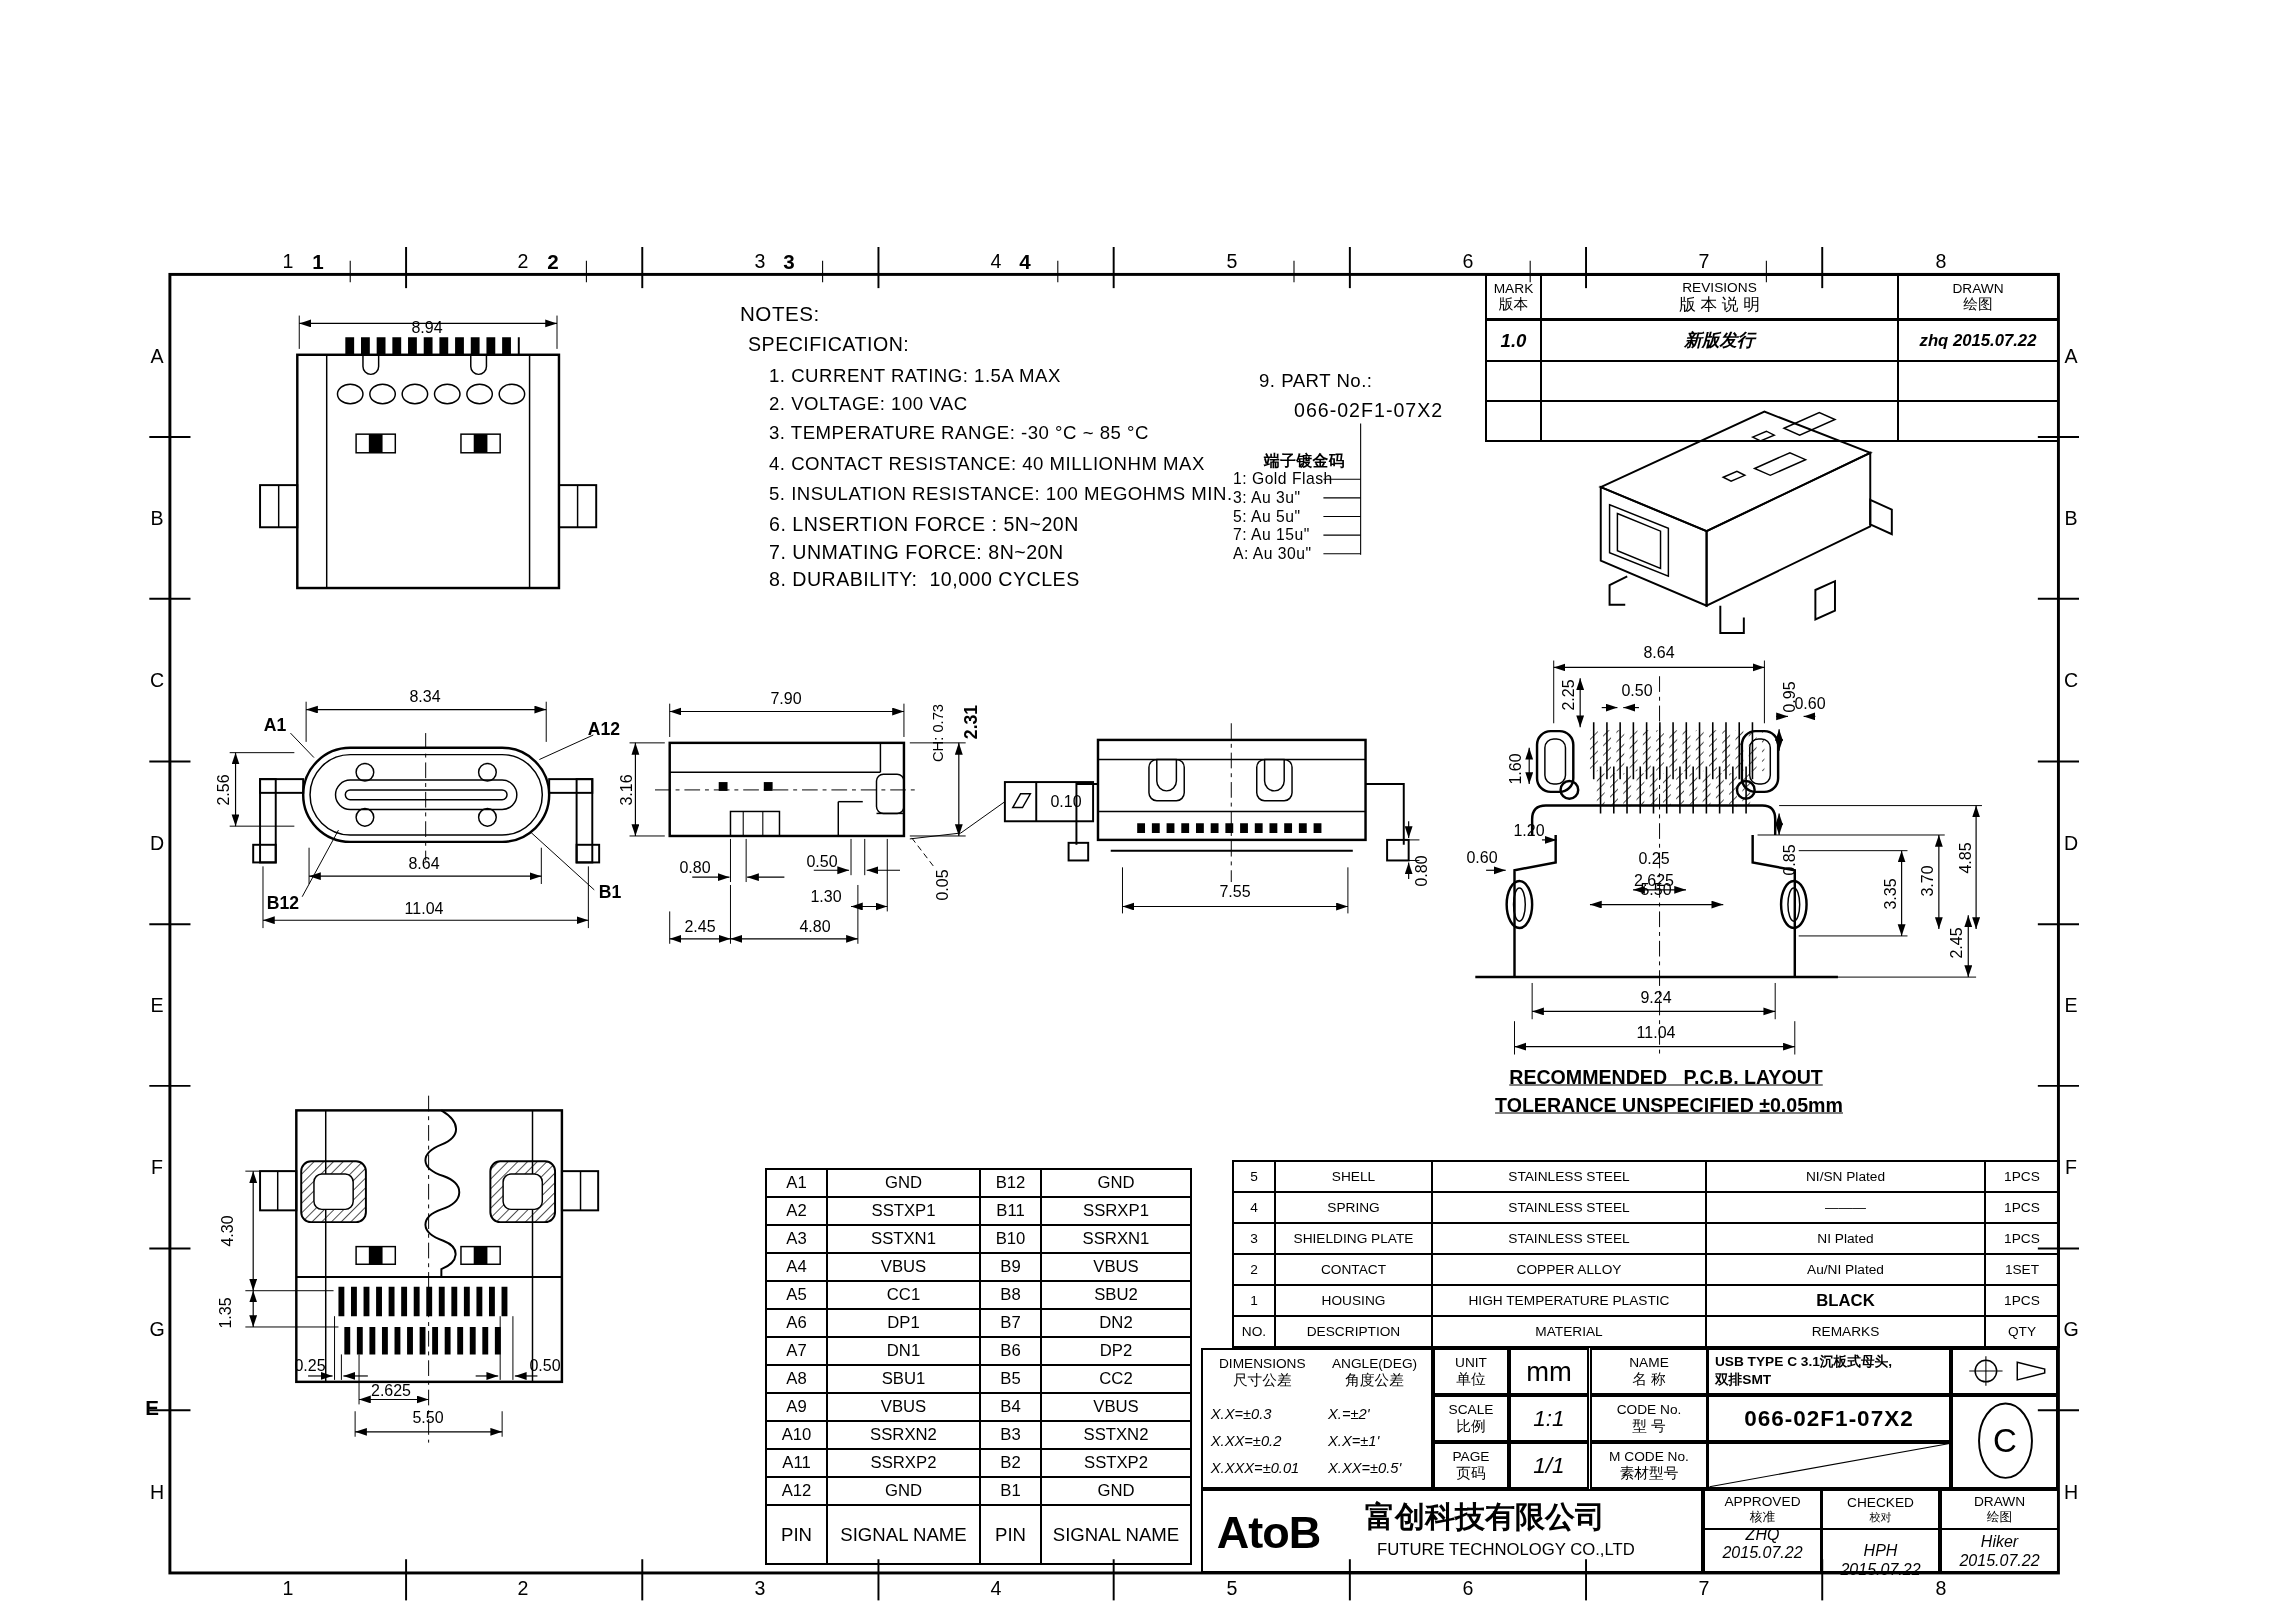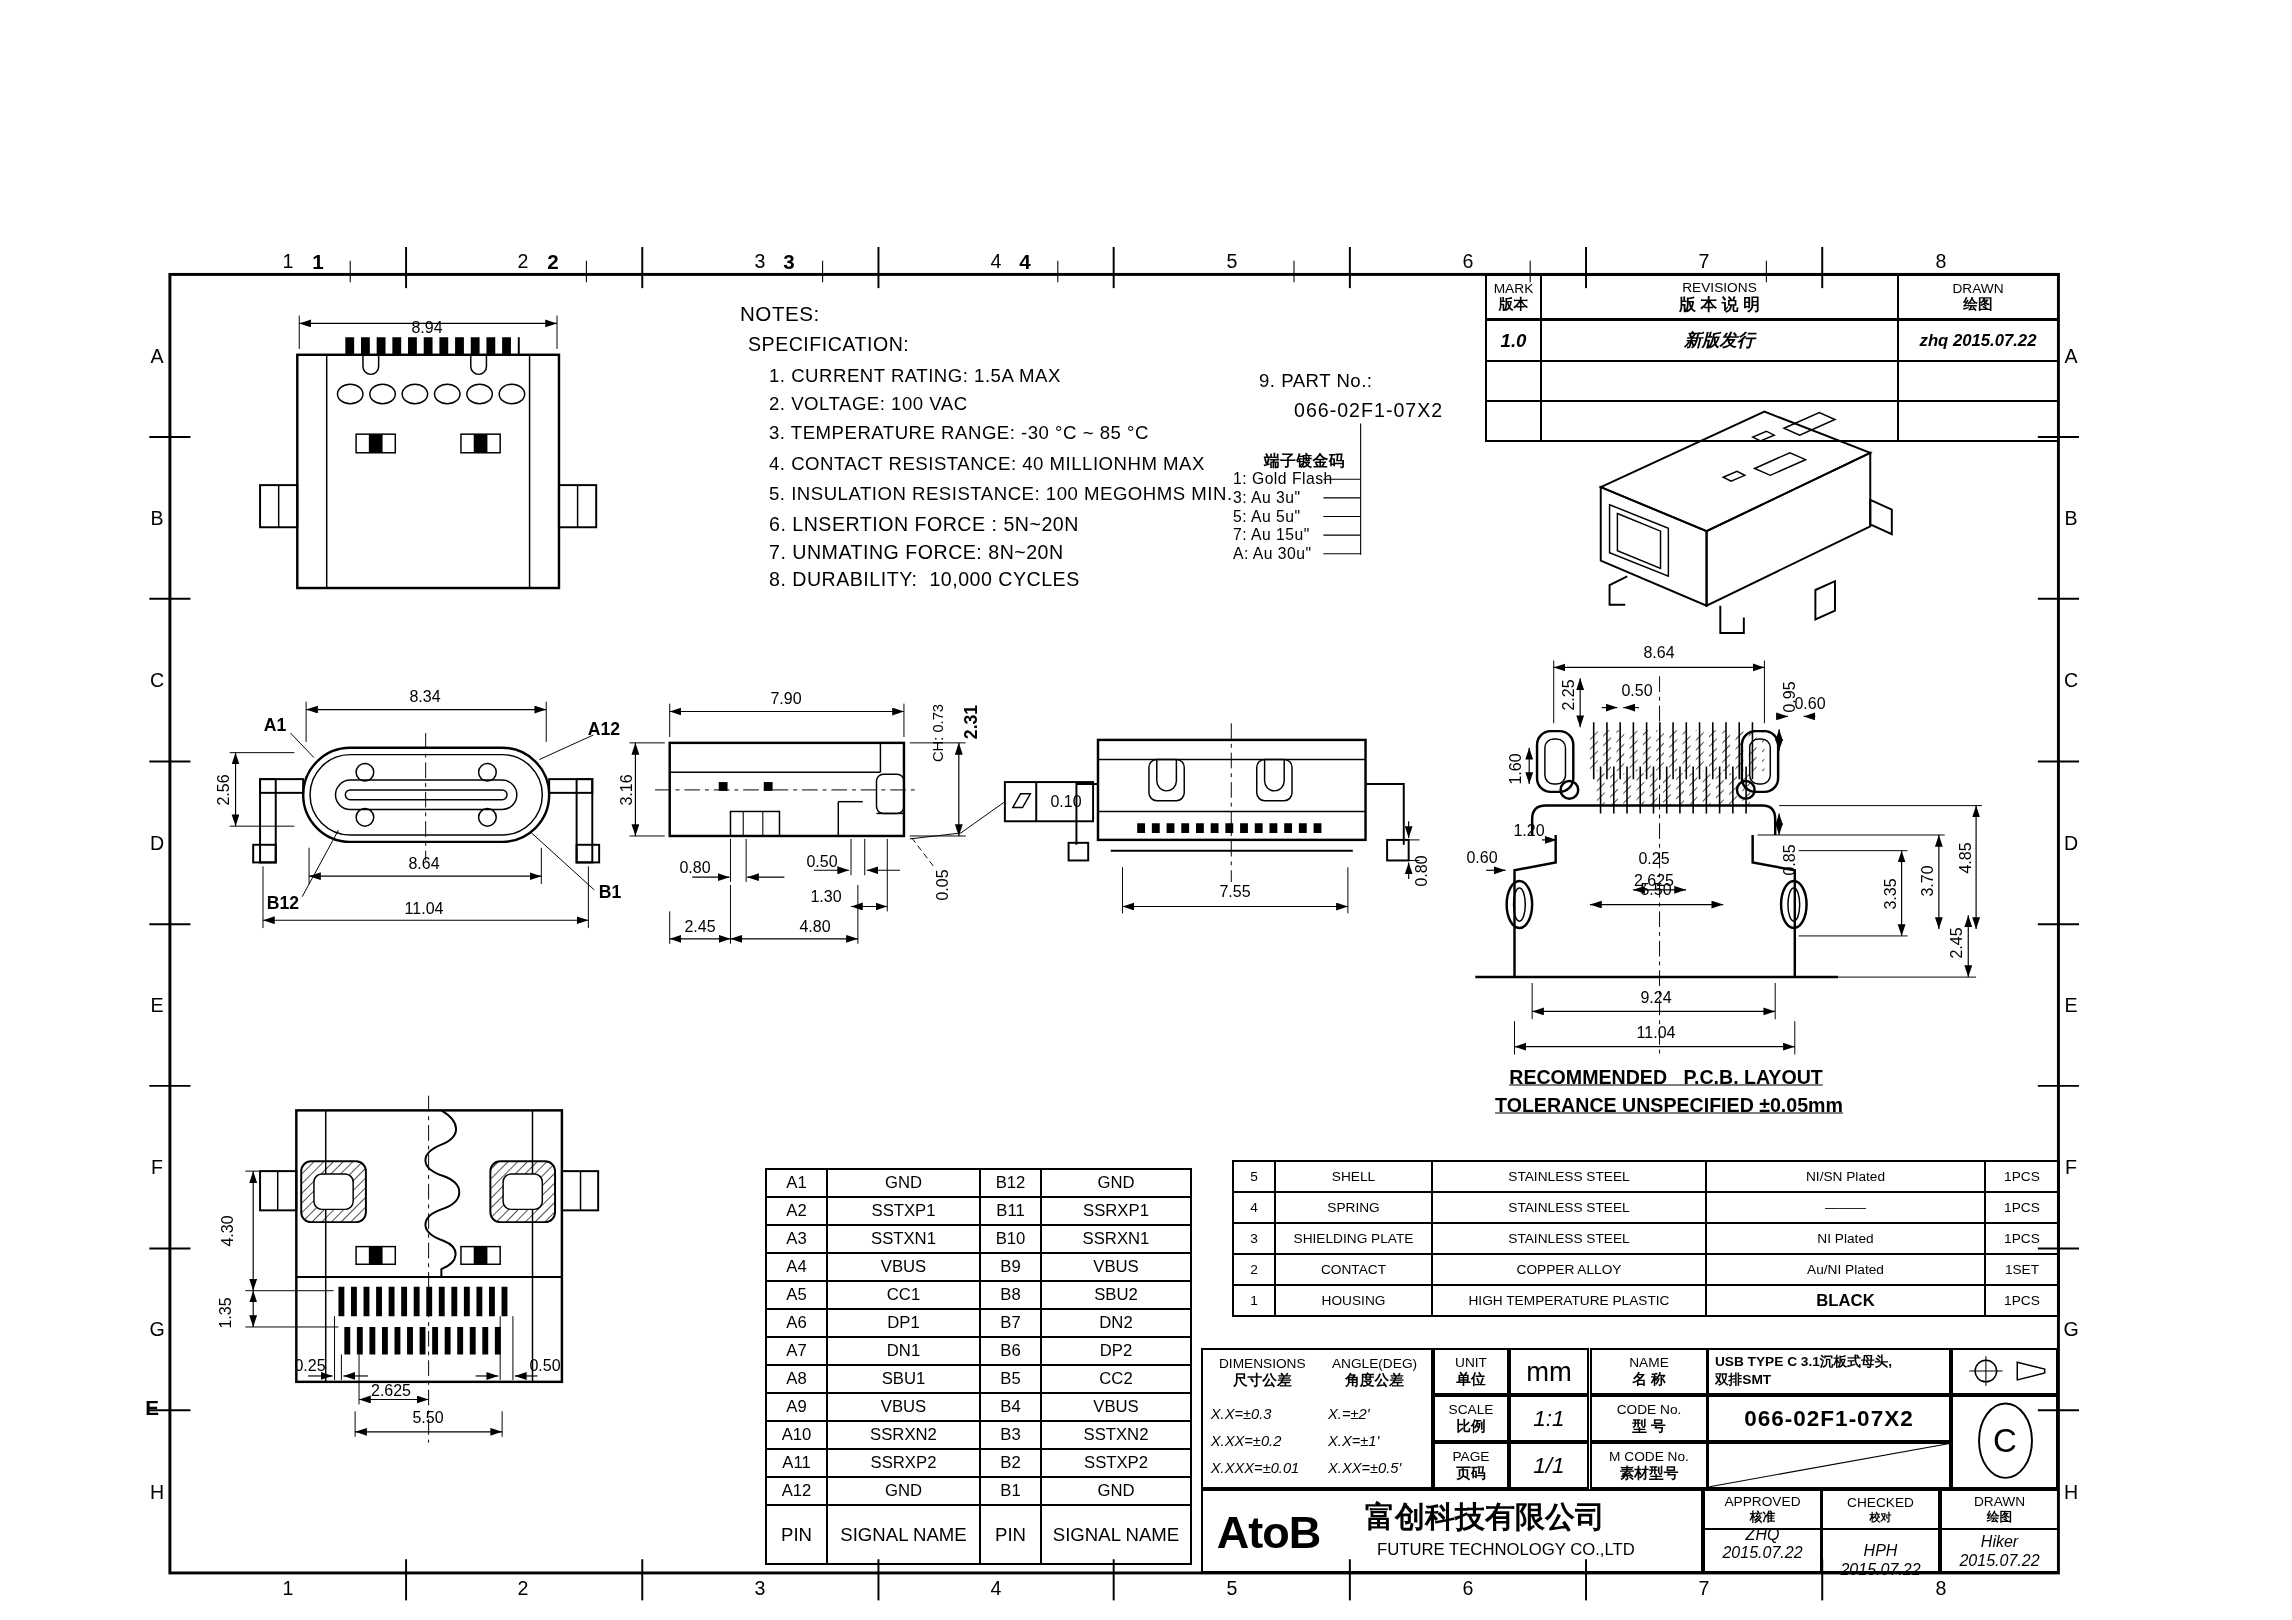--- a/index.html
+++ b/index.html
@@ -26,21 +26,21 @@
   .pcbnote{position:absolute;font-size:19.6px;font-weight:bold;text-decoration:underline;transform:translate(-50%,-50%);white-space:pre}
   
   table{border-collapse:collapse;position:absolute;table-layout:fixed}
   td{border:2px solid #000;text-align:center;padding:0;overflow:hidden}
   .pintab td{font-size:16.7px}
   .pintab .ft td{font-size:18.6px}
   .bomtab td{font-size:13.7px}
   .cell{position:absolute;border:2px solid #000;box-sizing:border-box}
   .cc{display:flex;flex-direction:column;align-items:center;justify-content:center;height:100%;line-height:1.15}
   .en{font-size:13.7px}
-  .cnb{font-size:14.7px;font-weight:bold}
+  .cnb{font-size:14.7px;font-weight:normal}
   .ital{font-style:italic}
 </style>
 </head>
 <body>
 
 <div class="sheet">
 
 <svg class="art" width="2293" height="1620" viewBox="0 0 2339 1653">
 <defs>
 <marker id="ar" markerWidth="13" markerHeight="9" refX="12" refY="4" orient="auto-start-reverse" markerUnits="userSpaceOnUse">
@@ -626,20 +626,27 @@
           <td>Au/NI Plated</td>
           <td>1SET</td>
         </tr>
   <tr style="height:31px">
           <td>1</td>
           <td>HOUSING</td>
           <td>HIGH TEMPERATURE PLASTIC</td>
           <td class="b" style="font-size:16.7px">BLACK</td>
           <td>1PCS</td>
         </tr>
+  <tr style="height:31px">
+          <td>NO.</td>
+          <td>DESCRIPTION</td>
+          <td>MATERIAL</td>
+          <td>REMARKS</td>
+          <td>QTY</td>
+        </tr>
 </tbody>
     </table>
 
 <div>
 
   <div class="cell" style="left:1201px;top:1348px;width:232px;height:141px">
     <div style="position:absolute;left:7.8px;top:5.9px;text-align:center;width:103px">
       <div class="en">DIMENSIONS</div>
       <div class="cnb">尺寸公差</div>
     </div>

